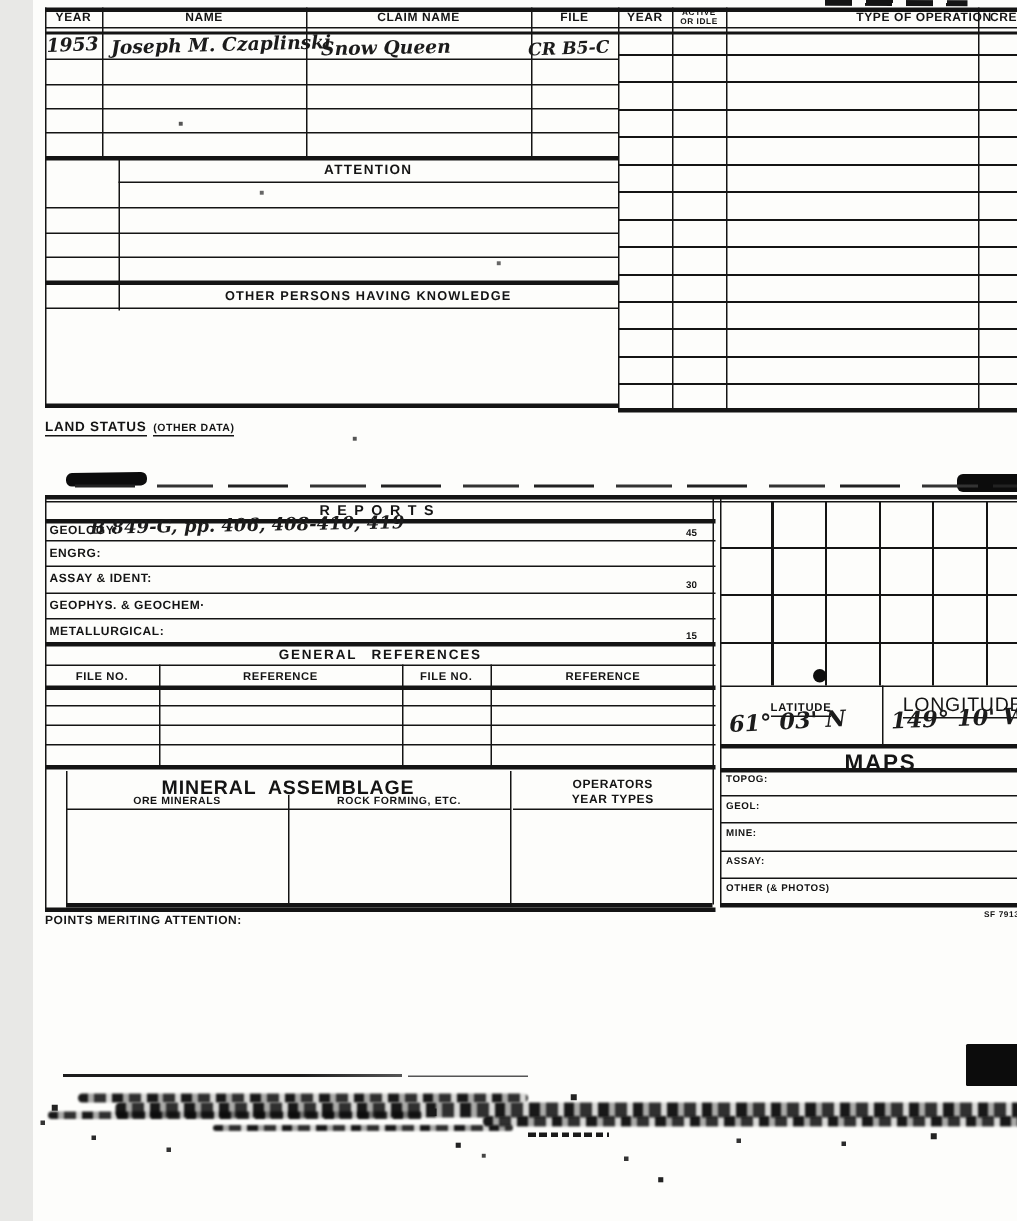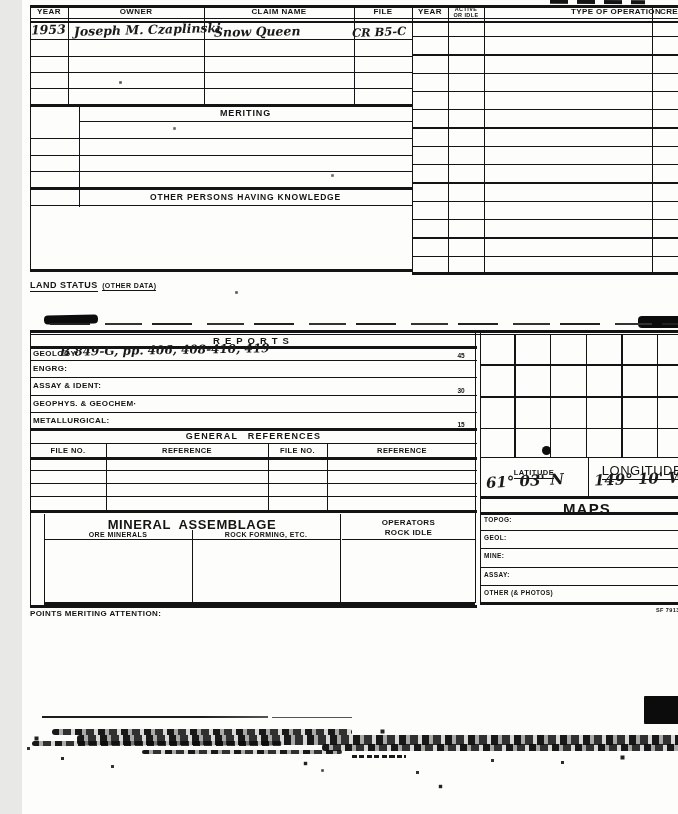--- a/index.html
+++ b/index.html
@@ -45,36 +45,36 @@
   <div class="hl" style="left:8px;top:18px;width:664px;"></div>
   <div class="hl2" style="left:8px;top:20.5px;width:664px;"></div>
 
   <div class="vl" style="left:8px;top:5px;height:265px;"></div>
   <div class="vl" style="left:46px;top:5px;height:100px;"></div>
   <div class="vl" style="left:182px;top:5px;height:100px;"></div>
   <div class="vl" style="left:332px;top:5px;height:100px;"></div>
   <div class="vl" style="left:390px;top:5px;height:268px;"></div>
 
   <div class="lbl ctr" style="left:8px;top:8px;width:38px;">YEAR</div>
-  <div class="lbl ctr" style="left:46px;top:8px;width:136px;">OWNER</div>
+  <div class="lbl ctr" style="left:46px;top:8px;width:136px;">NAME</div>
   <div class="lbl ctr" style="left:182px;top:8px;width:150px;">CLAIM NAME</div>
   <div class="lbl ctr" style="left:332px;top:8px;width:58px;">FILE</div>
 
   <div class="hand" style="left:9px;top:24px;font-size:12.5px;transform:rotate(-2deg);">1953</div>
   <div class="hand" style="left:52px;top:24px;font-size:12.5px;transform:rotate(-1.5deg);">Joseph M. Czaplinski</div>
   <div class="hand" style="left:192px;top:26px;font-size:12.5px;transform:rotate(-1deg);">Snow Queen</div>
   <div class="hand" style="left:330px;top:27px;font-size:11.5px;transform:rotate(-2deg);">CR B5-C</div>
 
   <div class="hl" style="left:8px;top:39px;width:382px;"></div>
   <div class="hl" style="left:8px;top:56px;width:382px;"></div>
   <div class="hl" style="left:8px;top:72px;width:382px;"></div>
   <div class="hl" style="left:8px;top:88px;width:382px;"></div>
   <div class="hl2" style="left:8px;top:104px;width:382px;"></div>
 
-  <div class="lbl ctr" style="left:57px;top:109px;width:333px;font-size:9px;letter-spacing:.9px;">MERITING</div>
+  <div class="lbl ctr" style="left:57px;top:109px;width:333px;font-size:9px;letter-spacing:.9px;">ATTENTION</div>
   <div class="vl" style="left:57px;top:104px;height:103px;"></div>
   <div class="hl" style="left:57px;top:121px;width:333px;"></div>
   <div class="hl" style="left:8px;top:138px;width:382px;"></div>
   <div class="hl" style="left:8px;top:155px;width:382px;"></div>
   <div class="hl" style="left:8px;top:171px;width:382px;"></div>
   <div class="hl2" style="left:8px;top:187px;width:382px;"></div>
 
   <div class="lbl ctr" style="left:57px;top:193px;width:333px;font-size:8.5px;letter-spacing:.8px;">OTHER PERSONS HAVING KNOWLEDGE</div>
   <div class="hl" style="left:8px;top:205px;width:382px;"></div>
   <div class="hl2" style="left:8px;top:269px;width:382px;"></div>
@@ -147,21 +147,21 @@
   <div class="vl" style="left:305px;top:443px;height:67px;"></div>
 
   <div class="vl" style="left:22px;top:514px;height:89px;"></div>
   <div class="vl" style="left:318px;top:514px;height:89px;"></div>
   <div class="vl" style="left:170px;top:530px;height:73px;"></div>
   <div class="lbl ctr" style="left:22px;top:518px;width:296px;font-size:13px;letter-spacing:.6px;word-spacing:4px;">MINERAL ASSEMBLAGE</div>
   <div class="lbl ctr" style="left:22px;top:531px;width:148px;font-size:7px;">ORE MINERALS</div>
   <div class="lbl ctr" style="left:170px;top:531px;width:148px;font-size:7px;">ROCK FORMING, ETC.</div>
   <div class="hl" style="left:22px;top:539px;width:296px;"></div>
   <div class="lbl ctr" style="left:320px;top:519px;width:133px;font-size:8px;">OPERATORS</div>
-  <div class="lbl ctr" style="left:320px;top:529px;width:133px;font-size:8px;">ROCK IDLE</div>
+  <div class="lbl ctr" style="left:320px;top:529px;width:133px;font-size:8px;">YEAR TYPES</div>
   <div class="hl" style="left:320px;top:539px;width:133px;"></div>
   <div class="hl2" style="left:22px;top:602px;width:431px;"></div>
   <div class="hl2" style="left:8px;top:605px;width:447px;"></div>
 
   <div class="lbl" style="left:8px;top:610px;font-size:8px;">POINTS MERITING ATTENTION:</div>
 
   <div class="vl" style="left:458px;top:330px;height:274px;"></div>
   <div class="vl" style="left:672px;top:330px;height:274px;"></div>
 
   <div class="grid" style="left:458px;top:334px;width:214px;height:123px;"></div>

